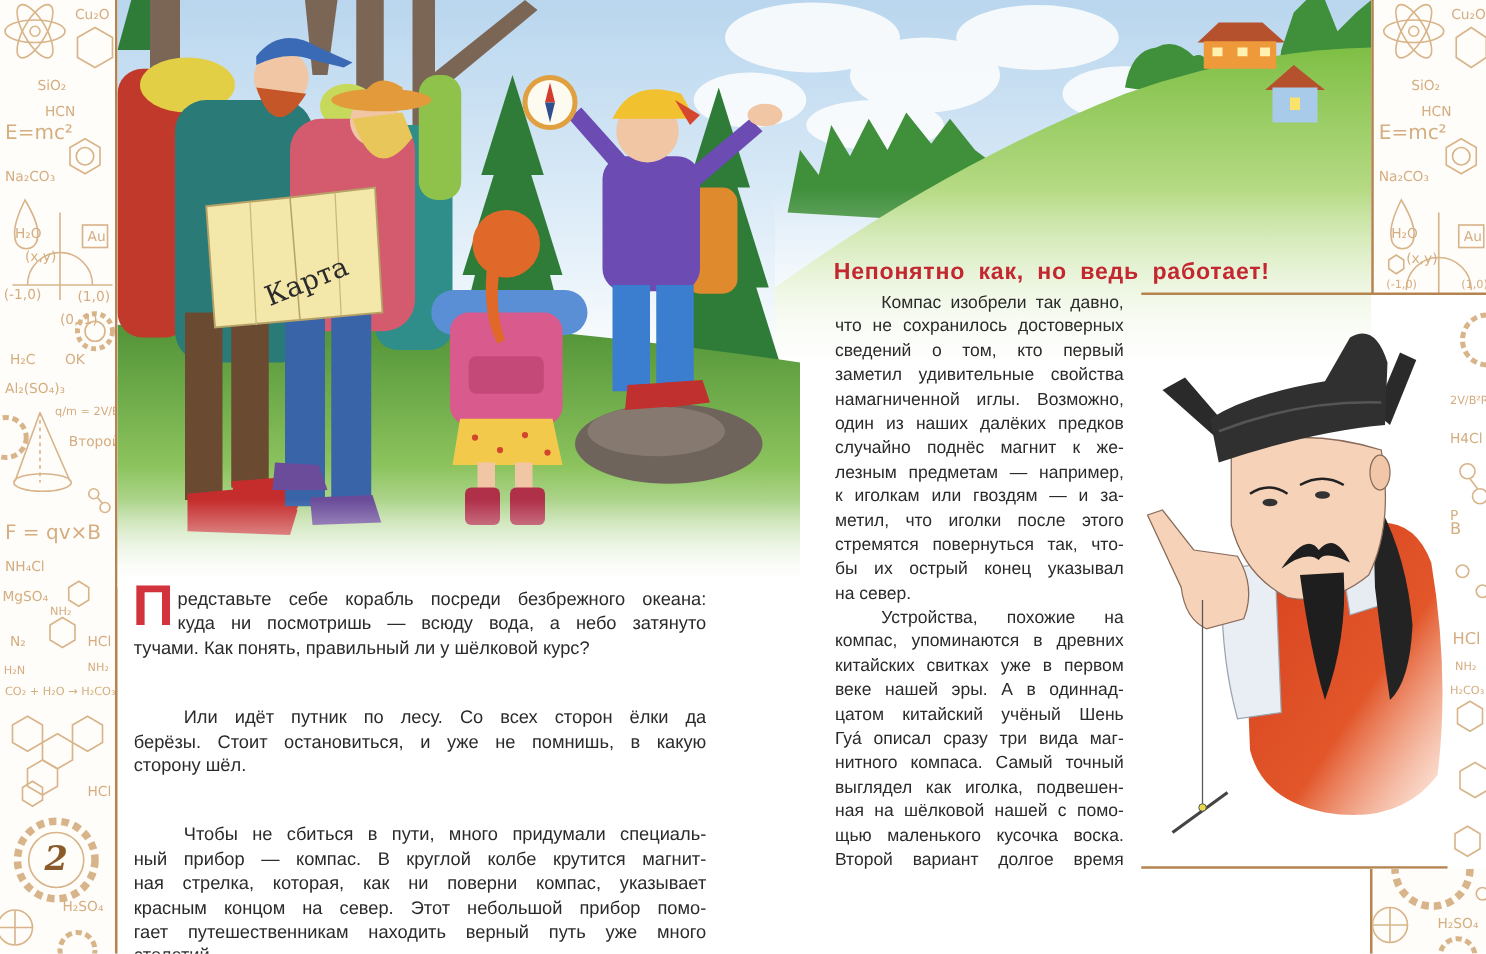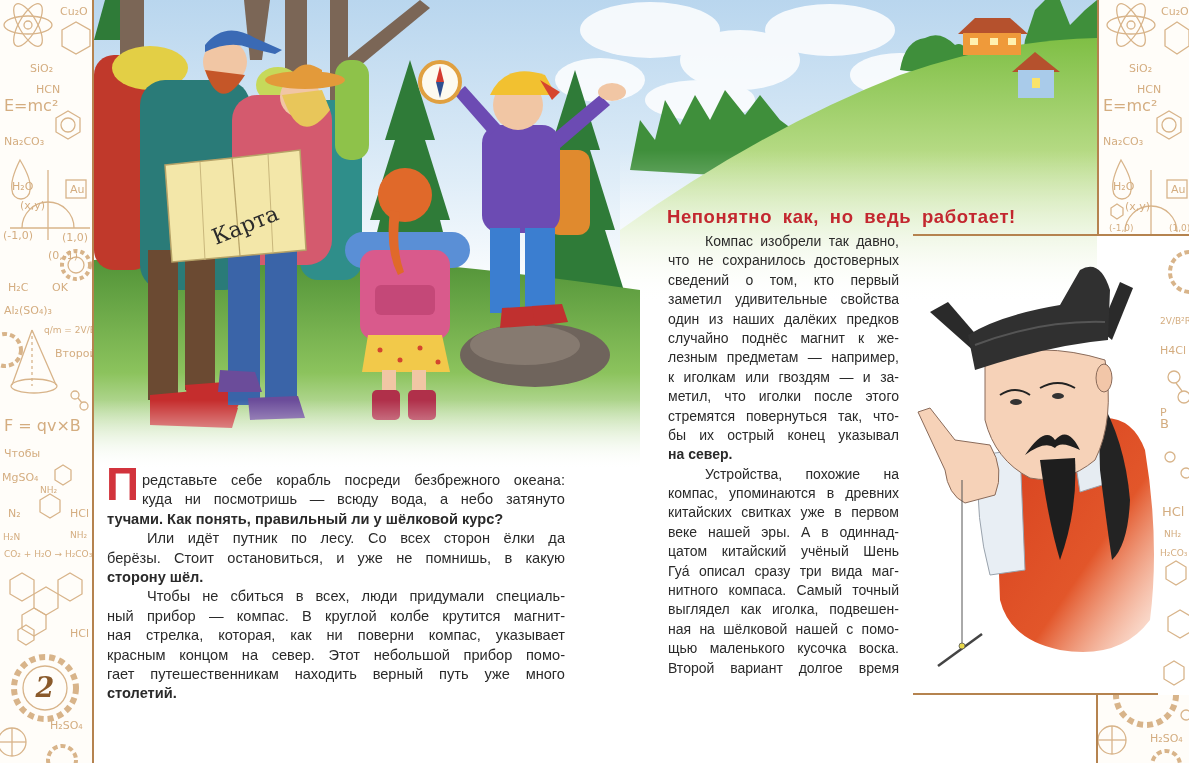--- a/index.html
+++ b/index.html
@@ -12,23 +12,23 @@
   .hline-top { left:913px; top:234px; width:276px; height:2px; background:#b5834f; }
   .hline-bot { left:913px; top:693px; width:245px; height:2px; background:#b5834f; }
   .decor-text { position:absolute; color:#d4ad80; font-size:11px; font-family:"DejaVu Sans", sans-serif; white-space:nowrap; line-height:1; }
   .decor-text.big { font-size:16px; }
   .decor-wrap { position:absolute; inset:0; overflow:hidden; }
   .col { position:absolute; color:#2a2a2a; }
   .col-left { left:107px; top:471px; width:458px; font-size:14.6px; }
   .col-right { left:668px; top:232px; width:231px; font-size:14px; }
   .ln { height:19.4px; line-height:19.4px; overflow:hidden; white-space:normal; }
   .ln.j { text-align:justify; text-align-last:justify; }
-  .ln.l { text-align:right; text-align-last:left;font-weight:bold; }
+  .ln.l { text-align:right; text-align-last:left; }
   .ln.dc { padding-left:35px; }
-  .col-left .ln.ind { padding-left:40px; }
+  .col-left .ln.ind { padding-left:40px;margin-top:36px; }
   .col-right .ln.ind { padding-left:37px; }
   .dropcap { left:106px; top:461px; font-size:46px; line-height:46px; font-weight:bold; color:#d2333c; font-family:"Liberation Sans", sans-serif; }
   .heading { left:667px; top:192px; font-size:18.5px; font-weight:bold; color:#c3272f; letter-spacing:0.6px; word-spacing:5px; white-space:nowrap; line-height:26px;margin-top:12px; }
   .page-num { left:13px; top:656px; width:64px; height:64px; }
   .page-num-text { position:absolute; left:0; top:0; width:64px; height:64px; line-height:64px; text-align:center; font-family:"DejaVu Serif", serif; font-weight:bold; font-style:italic; font-size:27px; color:#8a5a2b; }
   svg { display:block; }
 </style>
 </head>
 <body>
 
@@ -82,21 +82,21 @@
     <span class="decor-text" style="left:20px;top:200px">(x,y)</span>
     <span class="decor-text" style="left:3px;top:230px">(-1,0)</span>
     <span class="decor-text" style="left:62px;top:232px">(1,0)</span>
     <span class="decor-text" style="left:48px;top:250px">(0,-1)</span>
     <span class="decor-text" style="left:8px;top:282px">H₂C</span>
     <span class="decor-text" style="left:52px;top:282px">OK</span>
     <span class="decor-text" style="left:4px;top:305px">Al₂(SO₄)₃</span>
     <span class="decor-text" style="left:44px;top:326px;font-size:9px">q/m = 2V/B²R²</span>
     <span class="decor-text" style="left:55px;top:348px">Второй</span>
     <span class="decor-text big" style="left:4px;top:418px">F = qv×B</span>
-    <span class="decor-text" style="left:4px;top:448px">Чтобы</span>
+    <span class="decor-text" style="left:4px;top:448px">NH₄Cl</span>
     <span class="decor-text" style="left:2px;top:472px">MgSO₄</span>
     <span class="decor-text" style="left:40px;top:486px;font-size:9px">NH₂</span>
     <span class="decor-text" style="left:8px;top:508px">N₂</span>
     <span class="decor-text" style="left:70px;top:508px">HCl</span>
     <span class="decor-text" style="left:3px;top:533px;font-size:9px">H₂N</span>
     <span class="decor-text" style="left:70px;top:531px;font-size:9px">NH₂</span>
     <span class="decor-text" style="left:4px;top:550px;font-size:9px">CO₂ + H₂O → H₂CO₃</span>
     <span class="decor-text" style="left:70px;top:628px">HCl</span>
     <span class="decor-text" style="left:50px;top:720px">H₂SO₄</span>
   </div>
@@ -330,34 +330,35 @@
 </div>
 
 <span class="abs dropcap">П</span>
 <div class="col col-left">
   <div class="ln j dc">редставьте себе корабль посреди безбрежного океана:</div>
   <div class="ln j dc">куда ни посмотришь — всюду вода, а небо затянуто</div>
   <div class="ln l">тучами. Как понять, правильный ли у шёлковой курс?</div>
   <div class="ln j ind">Или идёт путник по лесу. Со всех сторон ёлки да</div>
   <div class="ln j">берёзы. Стоит остановиться, и уже не помнишь, в какую</div>
   <div class="ln l">сторону шёл.</div>
-  <div class="ln j ind">Чтобы не сбиться в всех, люди придумали специаль-</div>
+  <div class="ln j ind">Чтобы не сбиться в пути, много придумали специаль-</div>
   <div class="ln j">ный прибор — компас. В круглой колбе крутится магнит-</div>
   <div class="ln j">ная стрелка, которая, как ни поверни компас, указывает</div>
   <div class="ln j">красным концом на север. Этот небольшой прибор помо-</div>
   <div class="ln j">гает путешественникам находить верный путь уже много</div>
   <div class="ln l">столетий.</div>
 </div>
 
 <div class="abs heading">Непонятно как, но ведь работает!</div>
 <div class="col col-right">
   <div class="ln j ind">Компас изобрели так давно,</div>
   <div class="ln j">что не сохранилось достоверных</div>
   <div class="ln j">сведений о том, кто первый</div>
   <div class="ln j">заметил удивительные свойства</div>
+  <div class="ln j">намагниченной иглы. Возможно,</div>
   <div class="ln j">один из наших далёких предков</div>
   <div class="ln j">случайно поднёс магнит к же-</div>
   <div class="ln j">лезным предметам — например,</div>
   <div class="ln j">к иголкам или гвоздям — и за-</div>
   <div class="ln j">метил, что иголки после этого</div>
   <div class="ln j">стремятся повернуться так, что-</div>
   <div class="ln j">бы их острый конец указывал</div>
   <div class="ln l">на север.</div>
   <div class="ln j ind">Устройства, похожие на</div>
   <div class="ln j">компас, упоминаются в древних</div>

